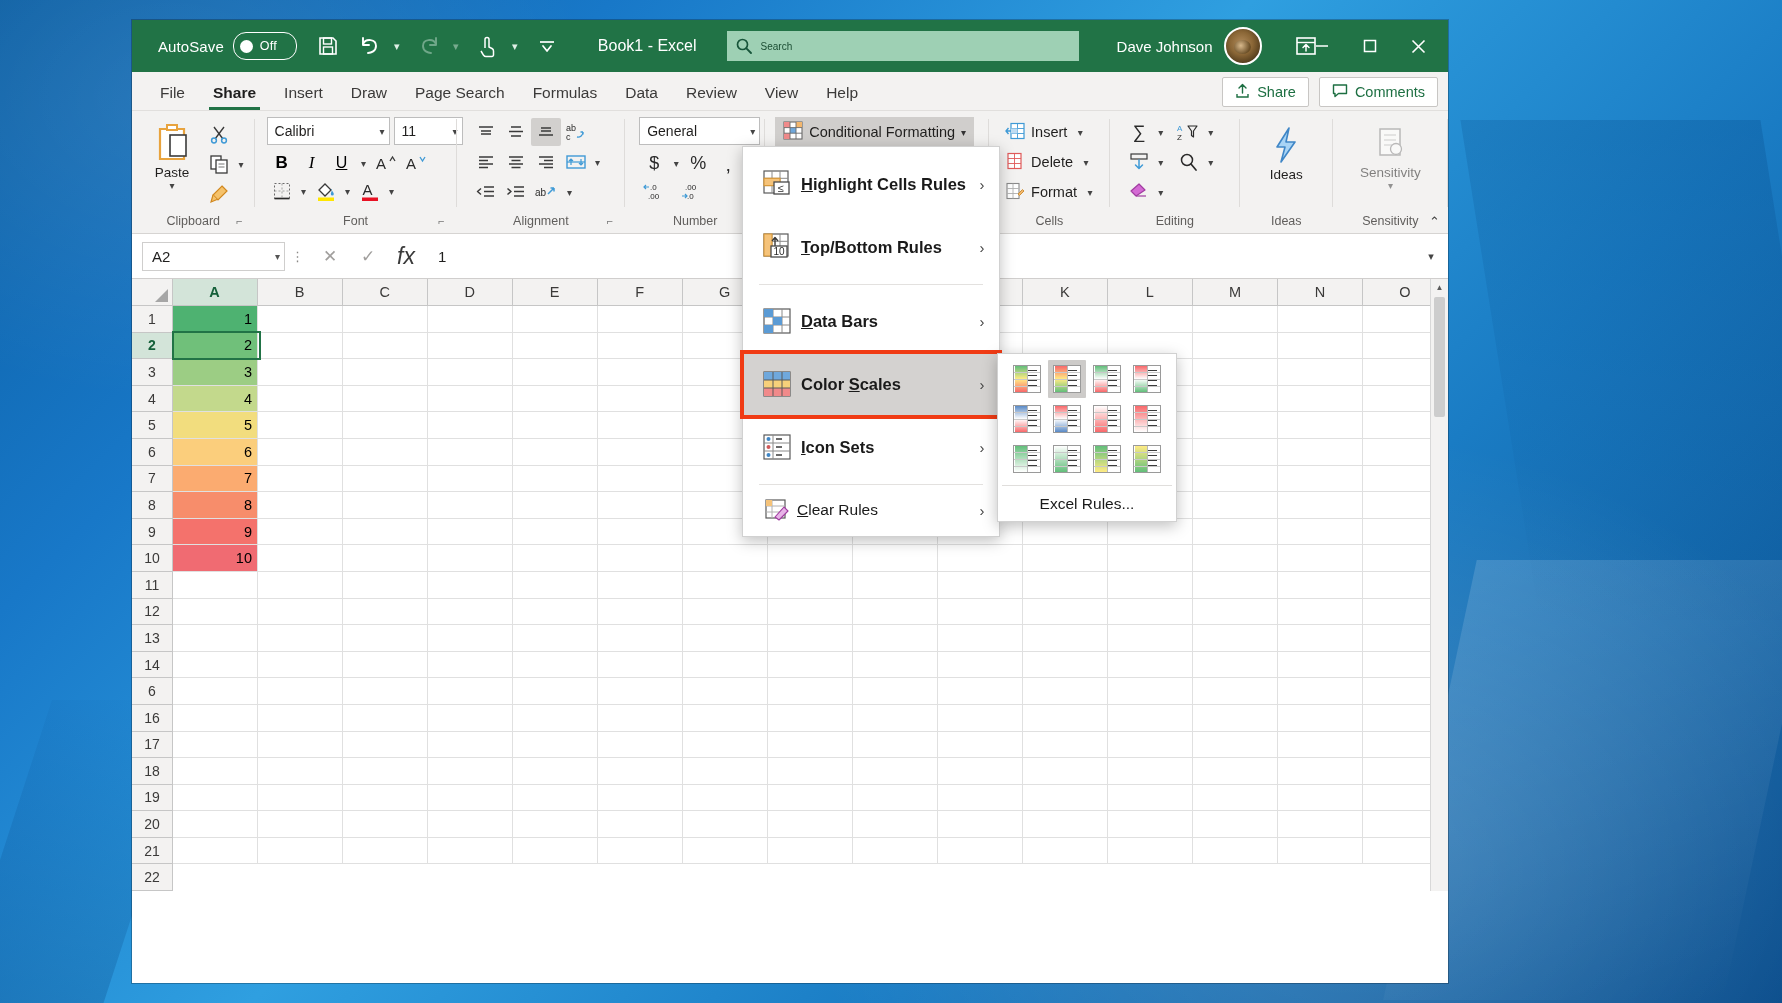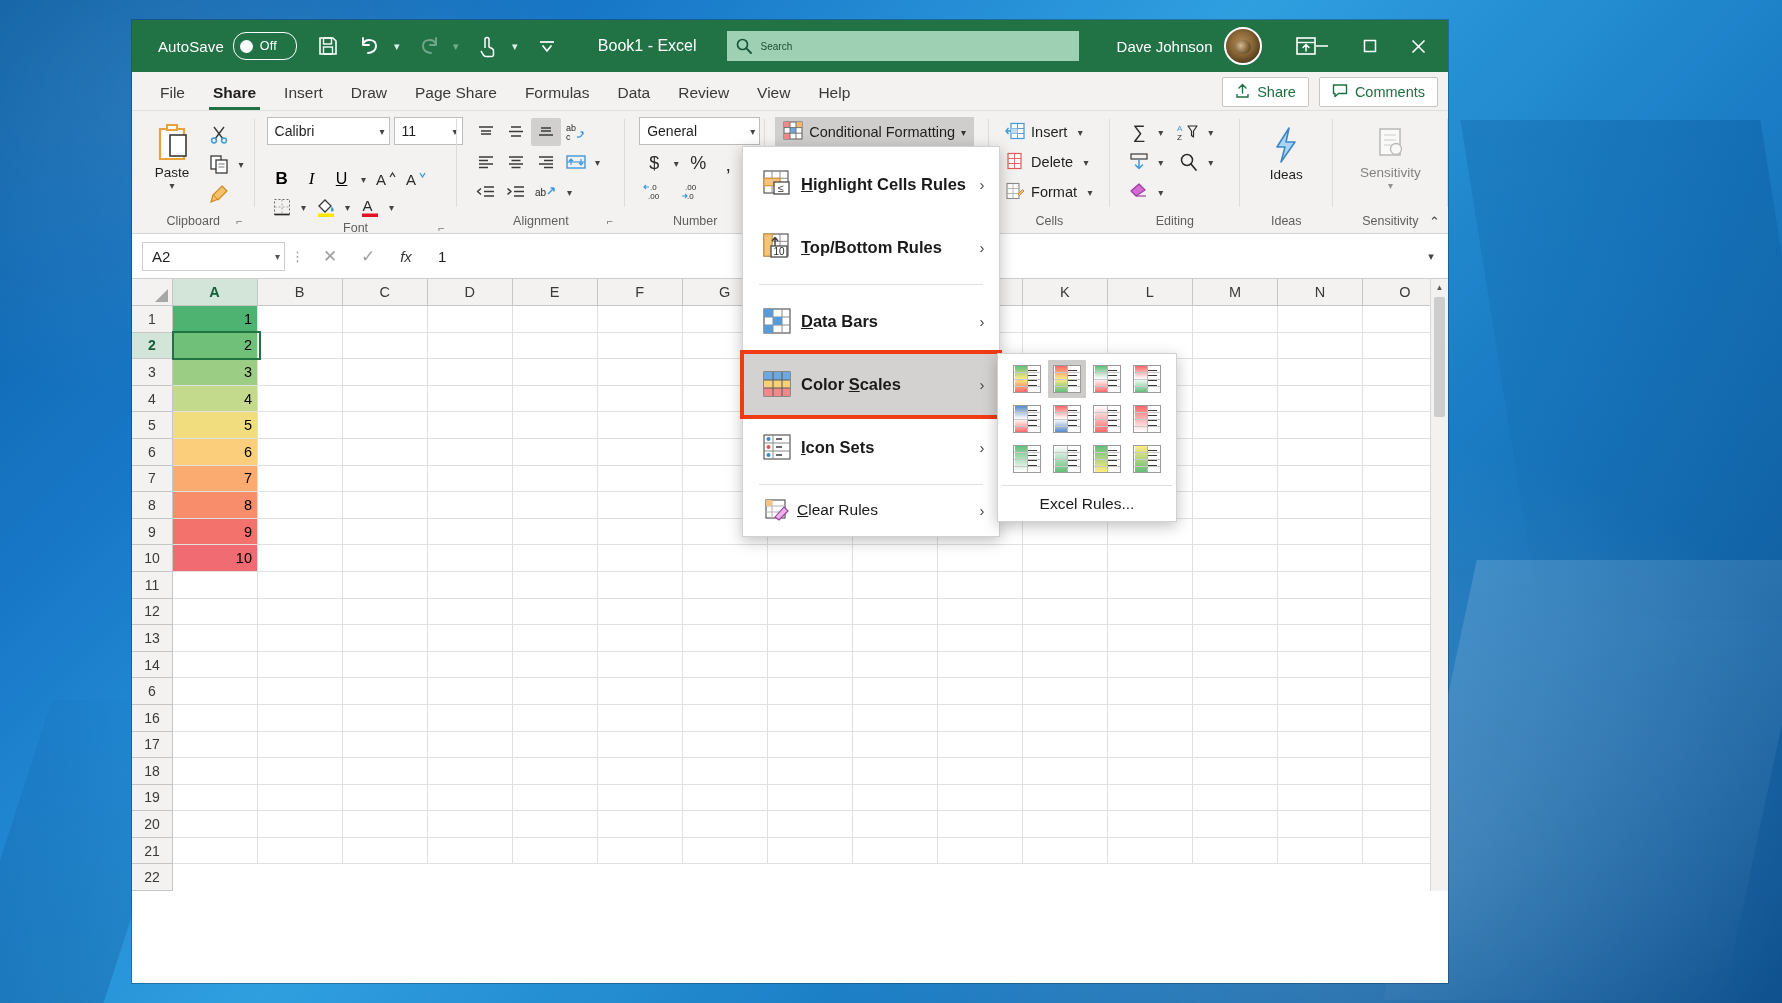--- a/index.html
+++ b/index.html
@@ -131,21 +131,21 @@
   #formulabar{
     height:44px;background:#fff;display:flex;align-items:center;border-bottom:1px solid #d0cecd;
   }
   #namebox{
     margin-left:10px;width:128px;height:27px;border:1px solid #cfcecd;background:#fff;display:flex;
     align-items:center;padding:0 4px 0 9px;font-size:15px;color:#201f1e;cursor:text;
   }
   #namebox .cc{margin-left:auto;font-size:10px;color:#555;}
   #namebox-grip{width:26px;text-align:center;color:#8a8886;font-size:13px;letter-spacing:1px;cursor:pointer;}
   .fb-icon{width:38px;height:28px;display:flex;align-items:center;justify-content:center;cursor:pointer;font-size:17px;color:#a19f9d;}
-  #fx-icon{font-style:italic;font-size:15px;color:#3a3a3a;}
+  #fx-icon{font-style:italic;font-size:23px;color:#3a3a3a;}
   #formula-input{
     flex:1;height:28px;display:flex;align-items:center;padding-left:13px;font-size:15px;color:#201f1e;cursor:text;
   }
   #fb-expand{width:34px;text-align:center;font-size:11px;color:#444;cursor:pointer;}
 
   
   #gridwrap{position:relative;height:auto;background:#fff;}
   #colheader{height:26px;display:flex;background:#f3f2f1;border-bottom:1px solid #c6c6c6;}
   #corner{width:40px;position:relative;border-right:1px solid #c6c6c6;background:#f3f2f1;cursor:pointer;}
   #corner:after{
@@ -315,21 +315,21 @@
           </svg>
       </div>
     </div>
   </div>
 
   <div id="tabstrip">
     <div class="tab">File</div>
     <div class="tab active">Share</div>
     <div class="tab">Insert</div>
     <div class="tab">Draw</div>
-    <div class="tab">Page Share</div>
+    <div class="tab">Page Search</div>
     <div class="tab">Formulas</div>
     <div class="tab">Data</div>
     <div class="tab">Review</div>
     <div class="tab">View</div>
     <div class="tab">Help</div>
 
     <div id="tab-right">
       <div class="tab-btn">
         <span>
           <svg width="15" height="15" viewBox="0 0 15 15">
@@ -394,21 +394,21 @@
         </div>
       </div>
       <div class="rgroup-label">
         <span>Clipboard</span>
         <span class="dlg">⌐</span>
       </div>
     </div>
 
     <div class="rgroup" style="width:190px">
       <div class="rgroup-body" style="flex-direction:column;padding-left:6px">
-        <div style="display:flex;margin-bottom:20px">
+        <div style="display:flex;margin-bottom:4px">
           <div class="combo" style="width:110px">
             <span class="cv">Calibri</span>
             <span class="cc">▾</span>
           </div>
           <div class="combo" style="width:56px;margin-left:4px">
             <span class="cv">11</span>
             <span class="cc">▾</span>
           </div>
         </div>
         <div class="srow" style="height:28px">

